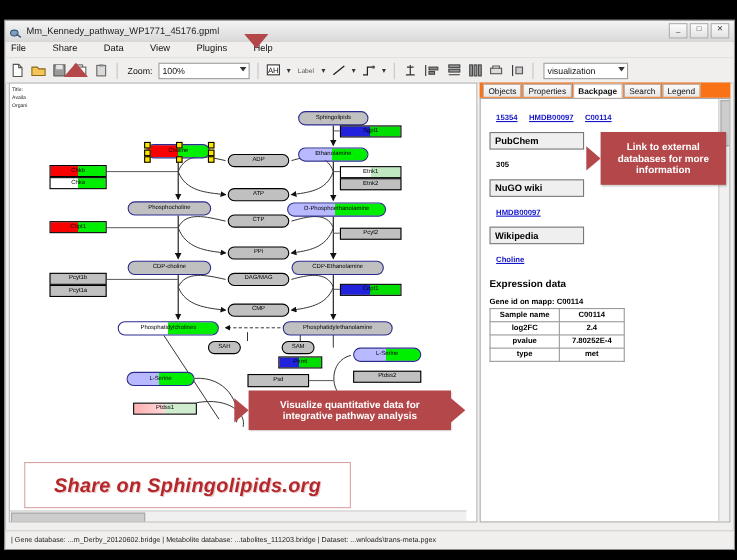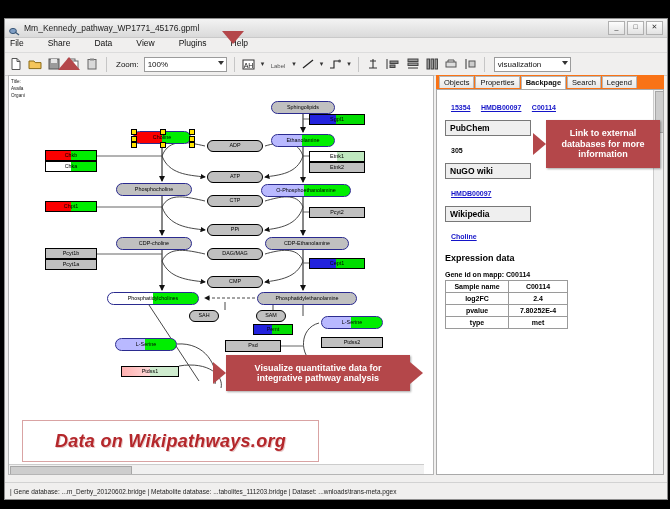--- a/index.html
+++ b/index.html
@@ -467,16 +467,16 @@
   <div class="arrow-u" style="left:58px;top:57px;"></div>
 
   <div class="callout" style="left:546px;top:120px;width:114px;height:48px;font-size:9px;">Link  to external databases for more information</div>
   <div class="arrow-r" style="left:533px;top:133px;"></div>
 
   <div class="callout" style="left:226px;top:355px;width:184px;height:36px;">Visualize quantitative data  for integrative pathway analysis</div>
   <div class="arrow-r" style="left:213px;top:362px;"></div>
   <div class="arrow-r" style="left:410px;top:362px;"></div>
 
   <div class="share">
-    <span>Data on Wikipathways.org</span>
+    <span>Share on Sphingolipids.org</span>
   </div>
 
 </div>
 
 </body></html>

